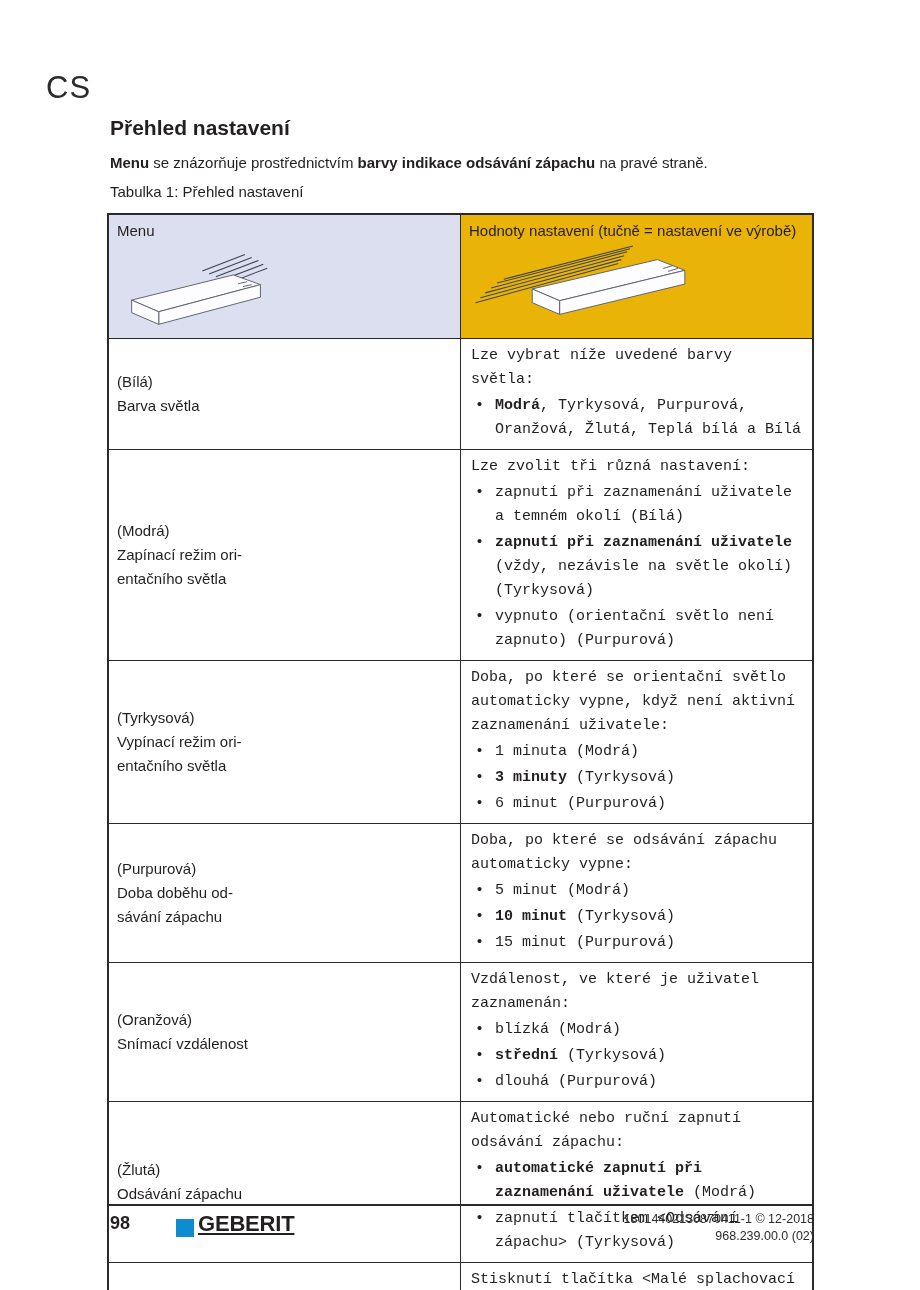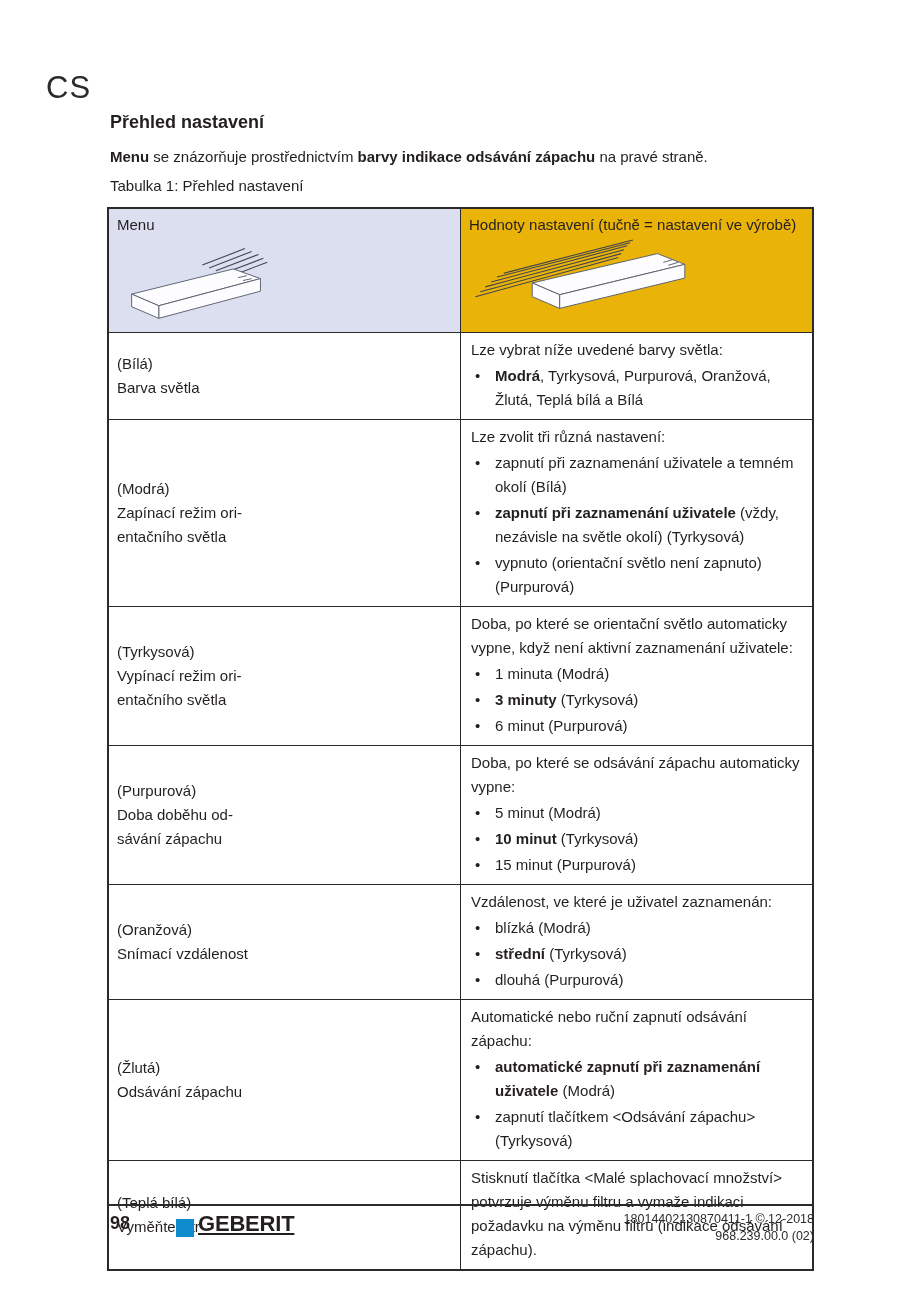--- a/index.html
+++ b/index.html
@@ -6,38 +6,38 @@
   body {
     width:920px; height:1290px; background:#ffffff; position:relative;
     font-family:"Liberation Sans", sans-serif; color:#231f20;
     -webkit-font-smoothing:antialiased; overflow:hidden;
   }
   .lang-code {
     position:absolute; left:46px; top:70px;
     font-size:31px; color:#2b2b2b; letter-spacing:1px;
   }
   .content { position:absolute; left:107px; top:99px; width:707px; }
-  h1.page-title { font-size:18px; font-weight:bold; margin:10px 0 12px 3px; line-height:26px; }
+  h1.page-title { font-size:21px; font-weight:bold; margin:16px 0 12px 3px; line-height:26px; }
   p.para { font-size:15px; line-height:20px; margin:0 0 9px 3px; }
   p.caption { font-size:15px; line-height:20px; margin:0 0 11px 3px; }
 
   table.settings { border-collapse:collapse; width:707px; table-layout:fixed; }
   table.settings { border:2px solid #2a2a2a; }
   table.settings th, table.settings td { border:1px solid #2a2a2a; }
   th.hdr {
     text-align:left; font-weight:normal; font-size:15px;
     vertical-align:top; padding:6px 8px 4px 8px; height:112px;
   }
   th.hdr .hdr-label { line-height:19px; }
   th.hdr svg { display:block; margin-top:2px; }
   td.menu-cell {
     width:164px; vertical-align:middle; padding:6px 8px;
     font-size:15px; line-height:24px;
   }
-  td.desc-cell { vertical-align:top; padding:4px 10px 7px 10px; font-size:15px; line-height:24px; }
+  td.desc-cell { vertical-align:top; padding:4px 10px 7px 10px; font-size:15px; line-height:24px;font-family:Liberation Mono, monospace; }
   td.desc-cell .plain { margin-top:1px; }
   td.desc-cell .bullet { display:flex; margin-top:2px; }
   td.desc-cell .dot { flex:none; width:24px; padding-left:4px; box-sizing:border-box; }
   td.desc-cell b, .para b { font-weight:bold; }
 
   .footer-rule { position:absolute; left:107px; top:1204px; width:707px; height:2px; background:#2a2a2a; }
   .page-number { position:absolute; left:110px; top:1213px; font-size:18px; font-weight:bold; }
   .brand-logo { position:absolute; left:176px; top:1211px; display:flex; align-items:flex-end;text-decoration:underline; }
   .brand-square { width:18px; height:18px; margin-right:4px; margin-top:2px; }
   .brand-text { font-size:22px; font-weight:bold; letter-spacing:-0.2px; color:#231f20; }

